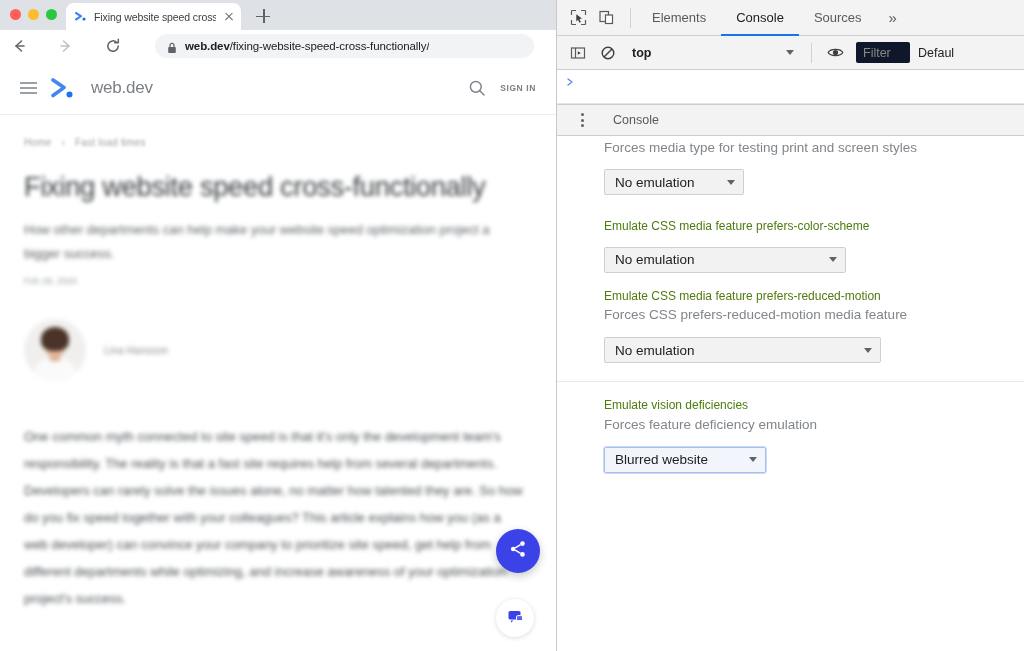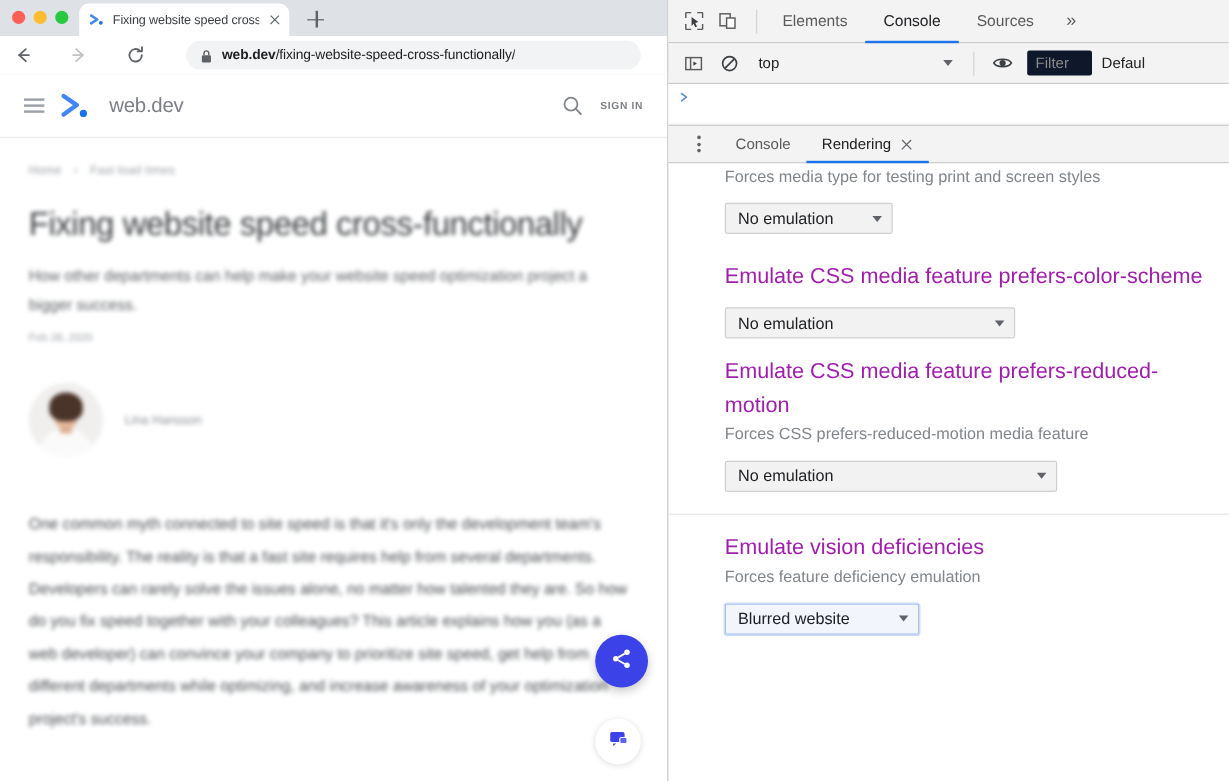--- a/index.html
+++ b/index.html
@@ -100,21 +100,21 @@
   .dt-tab { display:flex; align-items:center; padding:0 15px; font-size:13px; color:#5a5a5a;
             position:relative; }
   .dt-tab.active { color:#202124; font-weight:400; }
   .dt-tab.active:after { content:""; position:absolute; left:0; right:0; bottom:-1px; height:2.5px;
                          background:#1a73e8; }
   .dt-more { display:flex; align-items:center; padding:0 12px; font-size:15px; color:#5a5a5a; }
 
   .dt-console-bar { height:34px; background:#f3f3f3; border-bottom:1px solid #cdcdcd;
                     display:flex; align-items:center; padding-left:8px; gap:4px; }
   .ctx-select { display:flex; align-items:center; justify-content:space-between;
-                width:176px; height:22px; padding:0 7px; font-size:12.5px; color:#202124; }
+                width:176px; height:22px; padding:0 7px; font-size:12.5px; color:#202124;font-weight:bold; }
   .caret { width:0; height:0; border-left:4px solid transparent; border-right:4px solid transparent;
            border-top:5px solid #5f6368; }
   .filter-input { height:21px; min-width:54px; background:#0f172a; border-radius:2px;
                   display:flex; align-items:center; padding:0 7px; font-size:12.5px; color:#8a8a8a;
                   margin-left:4px;}
   .levels { font-size:12.5px; color:#202124; padding:0 4px; white-space:nowrap; }
 
   .dt-console-body { height:34px; background:#fff; position:relative; border-bottom:1px solid #e6e6e6;}
   .prompt-chevron { position:absolute; left:9px; top:3px; width:10px; height:10px; }
 
@@ -129,21 +129,21 @@
   .drawer-tab.active:after { content:""; position:absolute; left:0; right:0; bottom:-1px; height:2.5px;
                              background:#1a73e8; }
   .dt-close { width:11px; height:11px; position:relative; }
   .dt-close:before,.dt-close:after{content:"";position:absolute;left:0;top:5px;width:11px;height:1.3px;background:#5f6368;}
   .dt-close:before{transform:rotate(45deg);} .dt-close:after{transform:rotate(-45deg);}
 
   .rendering-pane { flex:1; overflow:hidden; padding:0 0 0 0; background:#fff; }
   .r-section { padding:0 14px 0 47px; }
   .r-section.first { padding-top:2px; }
   .r-desc-only { font-size:13.5px; color:#80868b; line-height:1.5; }
-  .r-title { font-size:18px; color:#a21caf; line-height:1.55; }
+  .r-title { font-size:12px; color:#4d7c0f; line-height:1.55; }
   .r-desc { font-size:13.5px; color:#80868b; line-height:1.55; }
   .r-select { margin-top:11px; height:26px; background:#f2f2f2; border:1px solid #cfcfcf;
               border-radius:2px; display:inline-flex; align-items:center; justify-content:space-between;
               padding:0 8px 0 10px; font-size:13.5px; color:#202124; }
   .r-select .tri { width:0;height:0;border-left:4px solid transparent;border-right:4px solid transparent;
                    border-top:5px solid #5f6368; margin-left:14px; }
   .r-select.w1 { width:140px; }
   .r-select.w2 { width:242px; }
   .r-select.w3 { width:277px; }
   .r-select.focused { background:#f2f5fc; border:1.5px solid #a6c0f0; outline:1px solid #c9d9f7; width:162px; }
@@ -343,24 +343,20 @@
     <div class="dt-drawer">
       <div class="drawer-tabbar">
         <span class="kebab">
             <i></i>
             <i></i>
             <i></i>
           </span>
         <div class="drawer-tab">
           <span>Console</span>
         </div>
-        <div class="drawer-tab active">
-          <span>Rendering</span>
-          <span class="dt-close"></span>
-        </div>
       </div>
 
       <div class="rendering-pane">
         <div class="r-section first">
           <div class="r-desc-only">Forces media type for testing print and screen styles</div>
           <div class="r-select w1">
             <span>No emulation</span>
             <span class="tri"></span>
           </div>
         </div>

